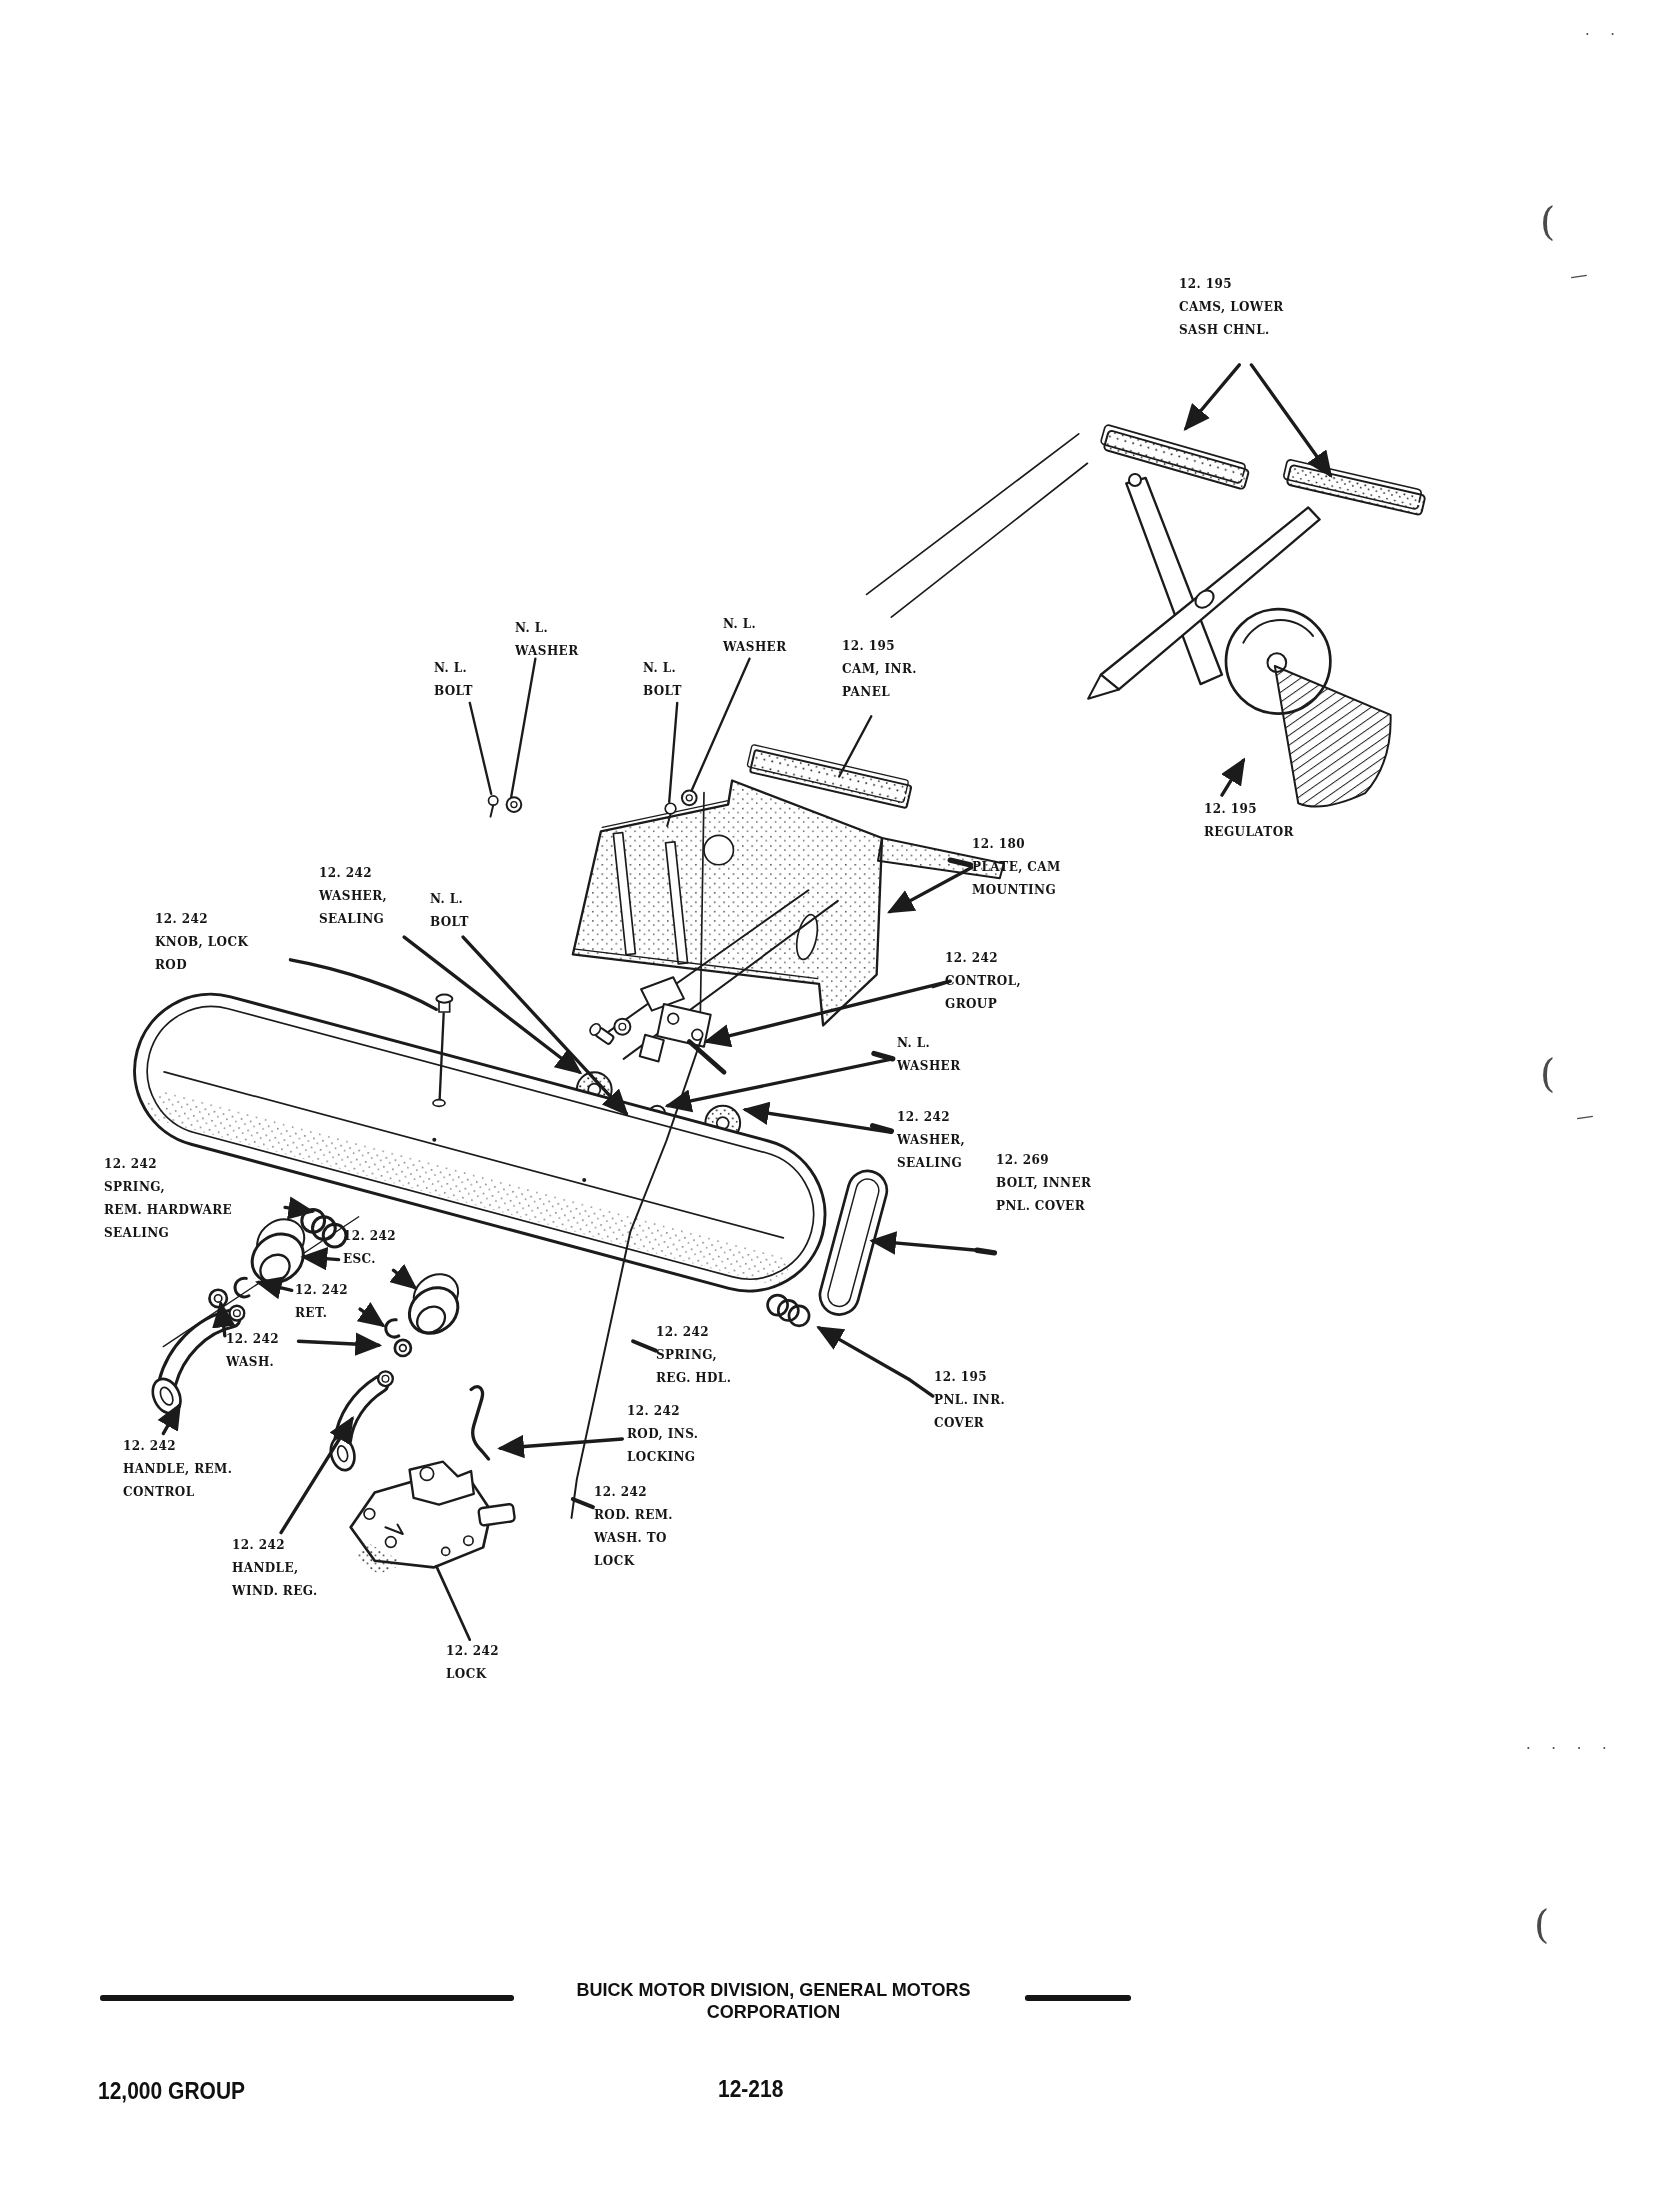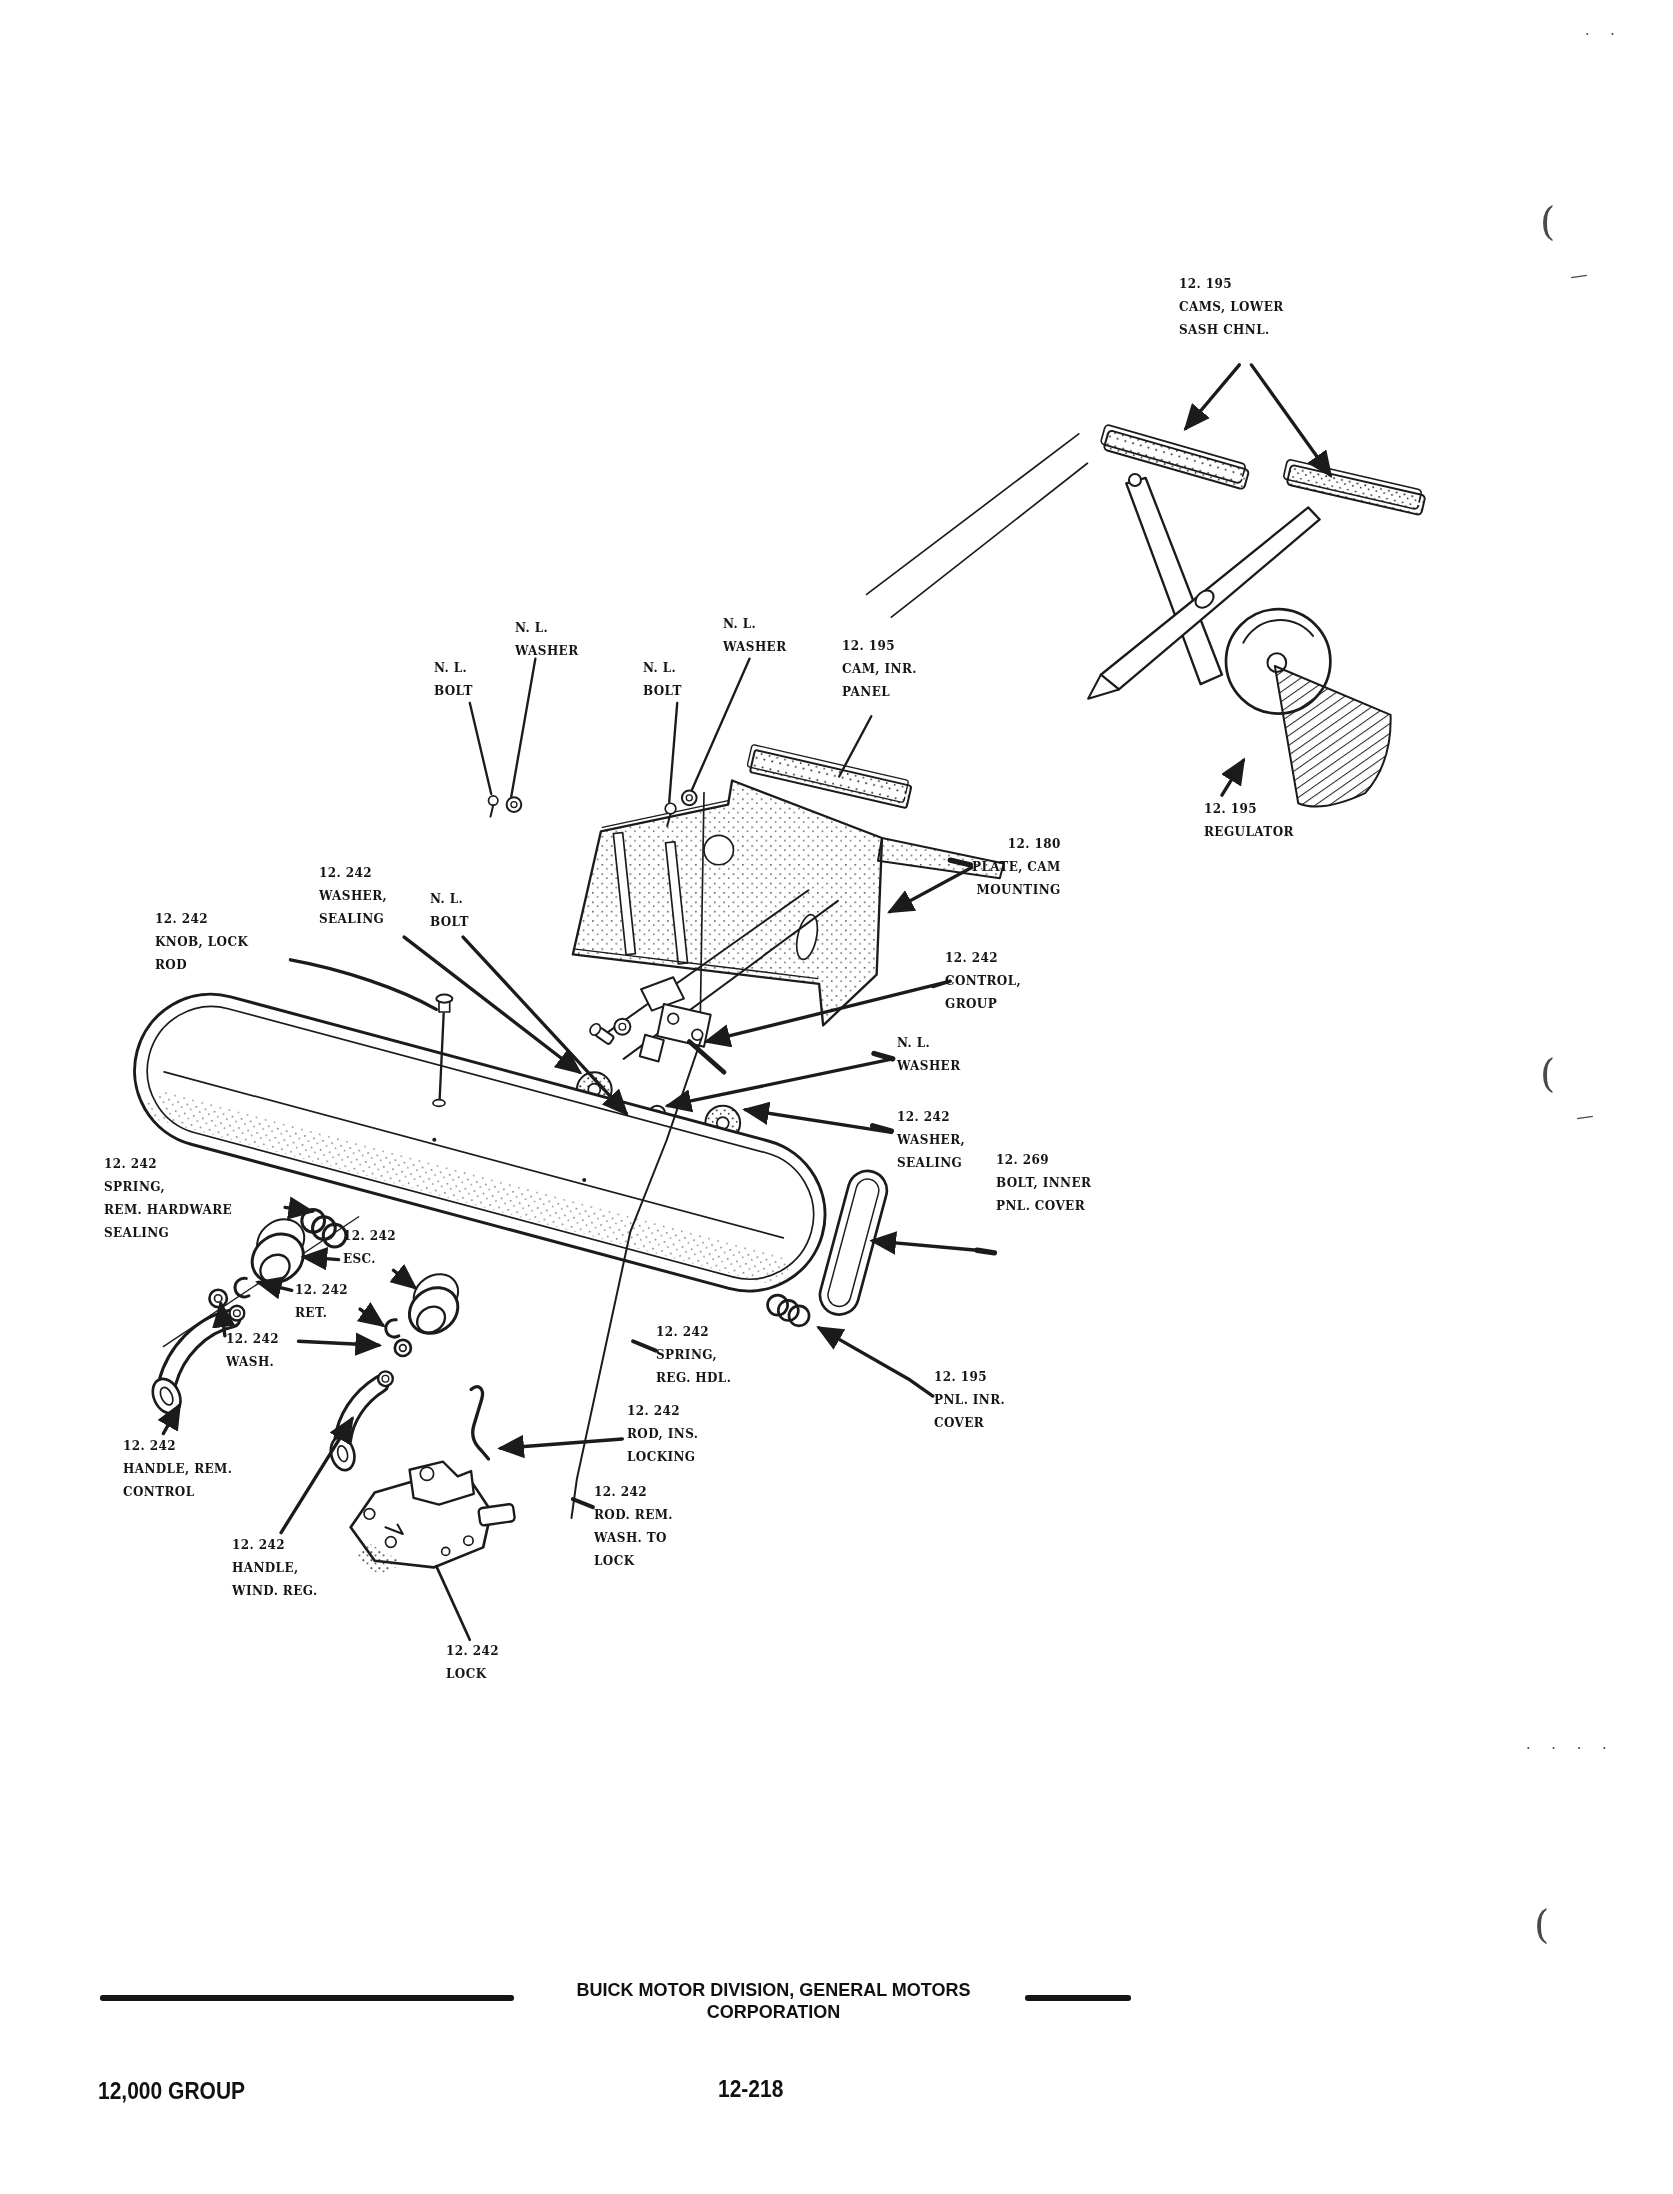--- a/index.html
+++ b/index.html
@@ -285,21 +285,21 @@
       </div>
       <div class="lbl" style="left: 842px; top: 635px;">
         <span class="ln">12. 195</span>
         <span class="ln">CAM, INR.</span>
         <span class="ln">PANEL</span>
       </div>
       <div class="lbl" style="left: 1204px; top: 798px;">
         <span class="ln">12. 195</span>
         <span class="ln">REGULATOR</span>
       </div>
-      <div class="lbl" style="left: 972px; top: 833px; text-align: right;">
+      <div class="lbl" style="left: 972px; top: 833px;">
         <span class="ln">12. 180</span>
         <span class="ln">PLATE, CAM</span>
         <span class="ln">MOUNTING</span>
       </div>
       <div class="lbl" style="left: 319px; top: 862px;">
         <span class="ln">12. 242</span>
         <span class="ln">WASHER,</span>
         <span class="ln">SEALING</span>
       </div>
       <div class="lbl" style="left: 430px; top: 888px;">

